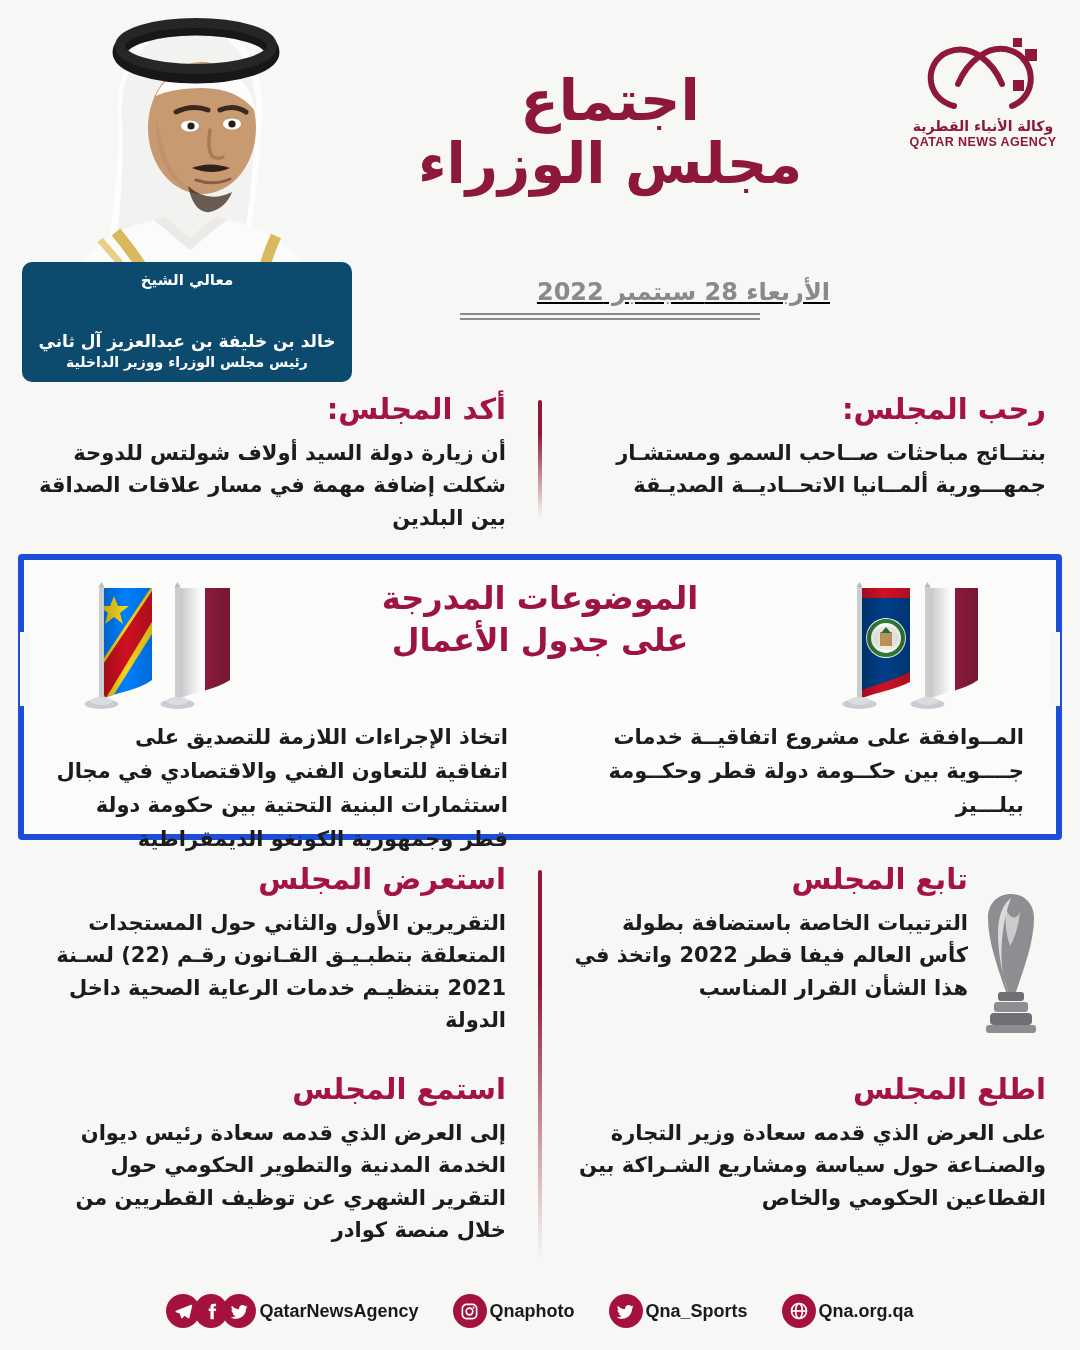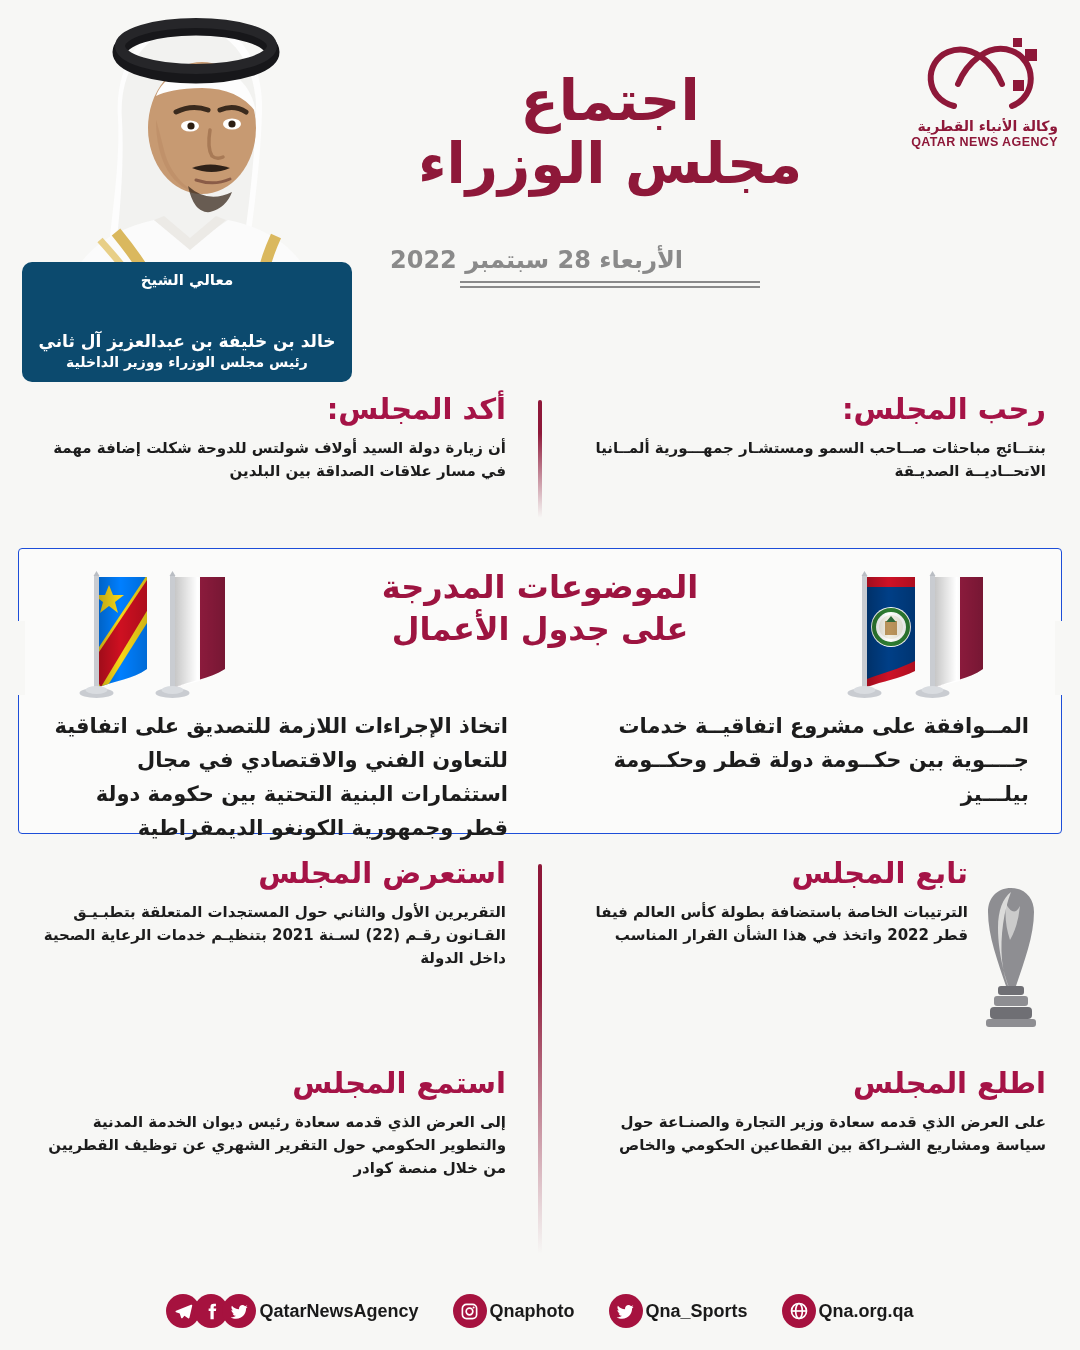--- a/index.html
+++ b/index.html
@@ -32,55 +32,55 @@
   .person-caption .ln2{font-size:17px;font-weight:bold;line-height:1.35;margin-top:40px;}
   .person-caption .ln3{font-size:14px;font-weight:bold;line-height:1.35;}
 
   .title-block{
     position:absolute;left:390px;top:70px;width:440px;text-align:center;
   }
   .title-block .t1,.title-block .t2{
     color:#8e1839;font-weight:bold;font-size:56px;line-height:1.12;
     letter-spacing:-1px;
   }
-  .date-wrap{position:absolute;left:390px;top:246px;width:440px;text-align:left;}
+  .date-wrap{position:absolute;left:390px;top:278px;width:440px;text-align:right;text-decoration:underline;}
   .date-text{color:#8a8a8a;font-weight:bold;font-size:24px;}
   .date-rule{margin:7px auto 0;width:300px;border-top:2px solid #8a8a8a;}
   .date-rule2{margin:3px auto 0;width:300px;border-top:2px solid #8a8a8a;}
 
-  .qna-logo{position:absolute;right:22px;top:28px;width:150px;text-align:right;}
+  .qna-logo{position:absolute;right:22px;top:28px;width:150px;text-align:center;}
   .qna-logo .mark{width:130px;height:88px;margin:0 auto;}
   .qna-logo .ar{color:#8e1839;font-size:14px;font-weight:bold;margin-top:2px;}
   .qna-logo .en{color:#8e1839;font-size:12.5px;font-weight:bold;letter-spacing:.4px;
      font-family:"Liberation Sans",sans-serif;margin-top:1px;}
 
   
   .two-col{display:flex;width:1080px;box-sizing:border-box;position:relative;}
   .col{flex:1 1 50%;box-sizing:border-box;padding:0 34px;text-align:right;}
   .col-head{
     color:#a51346;font-weight:bold;font-size:29px;line-height:1.2;margin-bottom:10px;
   }
   .col-body{
-    color:#1c1c1c;font-size:15px;line-height:1.55;font-weight:600;
+    color:#1c1c1c;font-size:21px;line-height:1.55;font-weight:600;
   }
 
   .vdiv{
     position:absolute;top:8px;width:4px;
     background:linear-gradient(to bottom,#8e1839 0%,#8e1839 28%,rgba(142,24,57,.15) 88%,rgba(142,24,57,0) 100%);
     border-radius:2px;
   }
 
   
   .row1{margin-top:12px;height:140px;}
   .row1 .vdiv{left:538px;height:118px;}
 
   
   .agenda{
-    position:relative;margin:16px 18px 0;height:286px;
-    border:1px solid #1d4ed8;border-radius:4px;background:#fbfbfa;
+    position:relative;margin:22px 18px 0;height:286px;
+    border:6px solid #1d4ed8;border-radius:4px;background:#fbfbfa;
     box-sizing:border-box;
   }
   .agenda::before,.agenda::after{
     content:"";position:absolute;width:10px;height:74px;background:#f7f7f5;
   }
   .agenda::before{left:-4px;top:72px;}
   .agenda::after{right:-4px;top:72px;}
 
   .agenda-title{
     position:absolute;left:0;right:0;top:18px;text-align:center;

